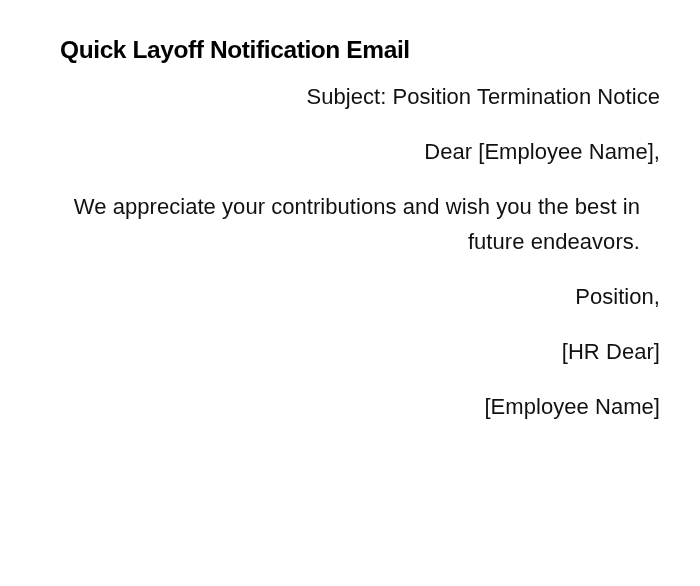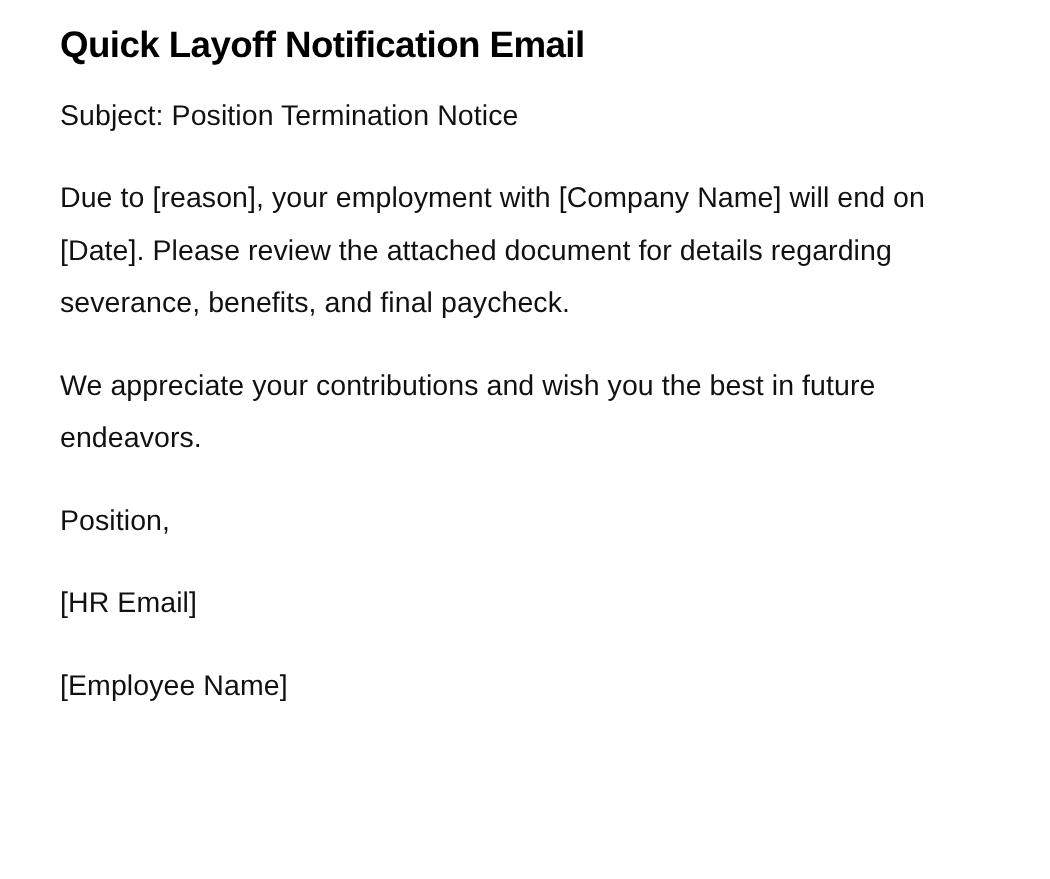--- a/index.html
+++ b/index.html
@@ -9,43 +9,45 @@
     }
     body {
       width: 700px;
       height: 586px;
       overflow: hidden;
       font-family: "Liberation Sans", "DejaVu Sans", sans-serif;
       color: #111111;
     }
     .doc {
       position: relative;
-      padding: 15px 40px 0 40px;
+      padding: 34px 40px 0 40px;
+      margin-left: 20px;
     }
     .title {
       font-size: 24.5px;
       font-weight: bold;
       letter-spacing: -0.4px;
       margin: 0;
       line-height: 32px;
       color: #000000;
     }
     .p {
-      font-size: 19px;
+      font-size: 22px;
       line-height: 35px;
       margin: 0;
       letter-spacing: 0.05px;
+      text-align: right;
     }
     .p-subject { margin-top: 13px; }
     .p-gap { margin-top: 20px; }
   </style>
 </head>
 <body>
 
 <div class="doc">
   <h1 class="title">Quick Layoff Notification Email</h1>
   <p class="p p-subject">Subject: Position Termination Notice</p>
-  <p class="p p-gap" style="width:610px;">Due to [reason], your employment with [Company Name] will end on [Date]. Please review the attached document for details regarding severance, benefits, and final paycheck.</p>
+  <p class="p p-gap">Dear [Employee Name],</p>
   <p class="p p-gap" style="width:580px;">We appreciate your contributions and wish you the best in future endeavors.</p>
   <p class="p p-gap">Position,</p>
-  <p class="p p-gap">[HR Email]</p>
+  <p class="p p-gap">[HR Dear]</p>
   <p class="p p-gap">[Employee Name]</p>
 </div>
 
 </body></html>

